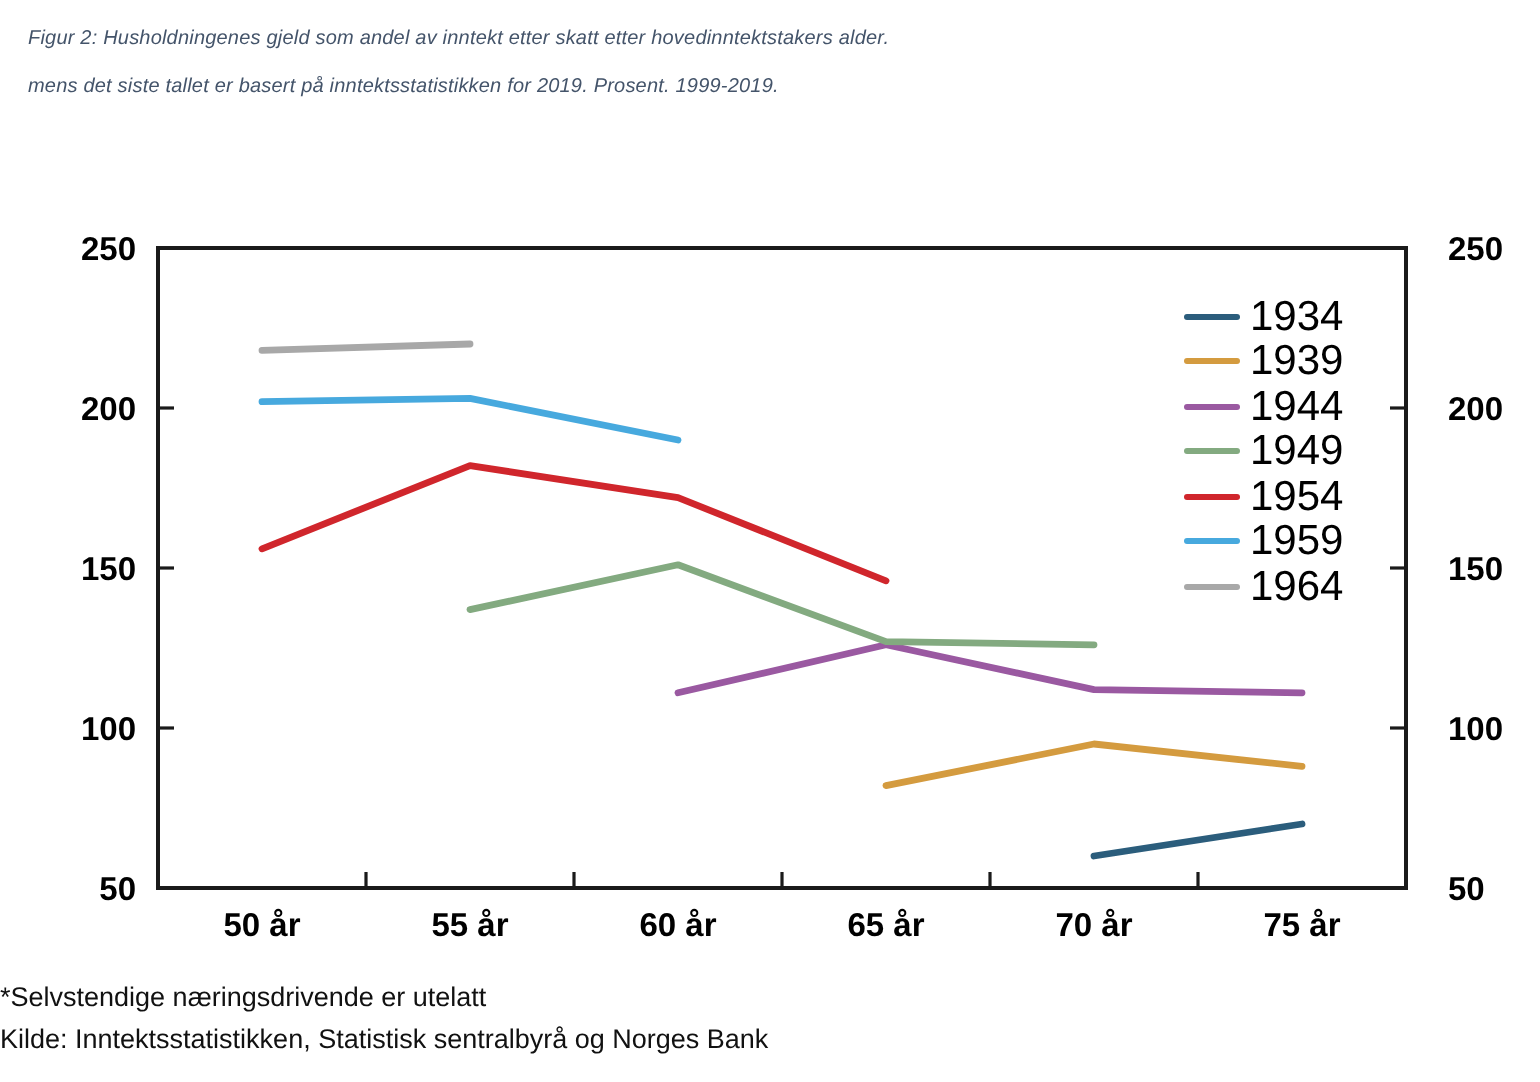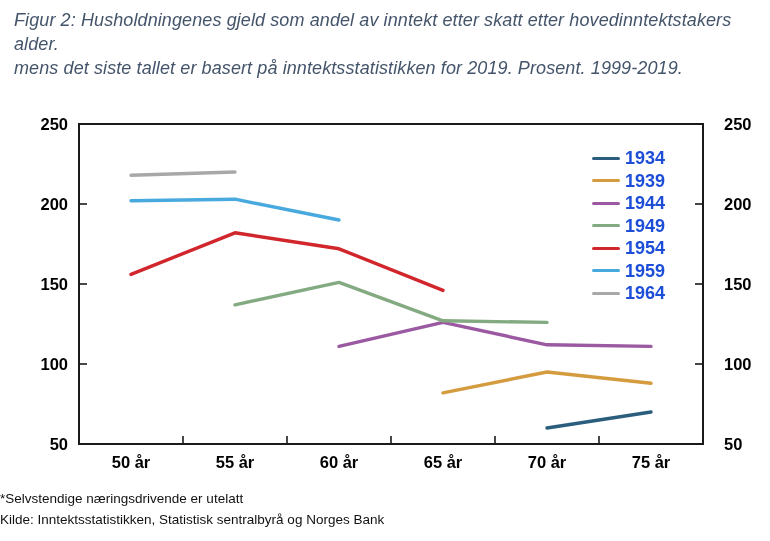--- a/index.html
+++ b/index.html
@@ -2,35 +2,35 @@
 <html><head>
 <meta charset="utf-8">
 <style>
   html,body{margin:0;padding:0;background:#ffffff;}
   .page{
     position:relative;width:770px;height:541px;background:#ffffff;
     font-family:"Liberation Sans", sans-serif;overflow:hidden;
   }
   .title{
     position:absolute;left:14px;top:8px;width:748px;
-    font-style:italic;font-size:18px;line-height:24px;color:#44546A;
+    font-style:italic;font-size:10px;line-height:24px;color:#44546A;
     letter-spacing:0.1px;
   }
   .chart-svg{position:absolute;left:0;top:110px;}
   .legend{
     position:absolute;left:592px;top:147px;
   }
   .legend-row{
     height:22.5px;display:flex;align-items:center;
   }
   .legend-swatch{
     display:inline-block;width:28px;height:3.4px;border-radius:2px;margin-right:5px;flex:0 0 auto;
   }
   .legend-label{
-    font-size:18px;font-weight:700;color:#1d4ed8;line-height:1;
+    font-size:21px;font-weight:400;color:#000000;line-height:1;
   }
   .footnotes{
     position:absolute;left:0;top:488px;
     font-size:13.5px;line-height:21px;color:#111111;
   }
 </style>
 </head>
 <body>
 
 <div class="page">

